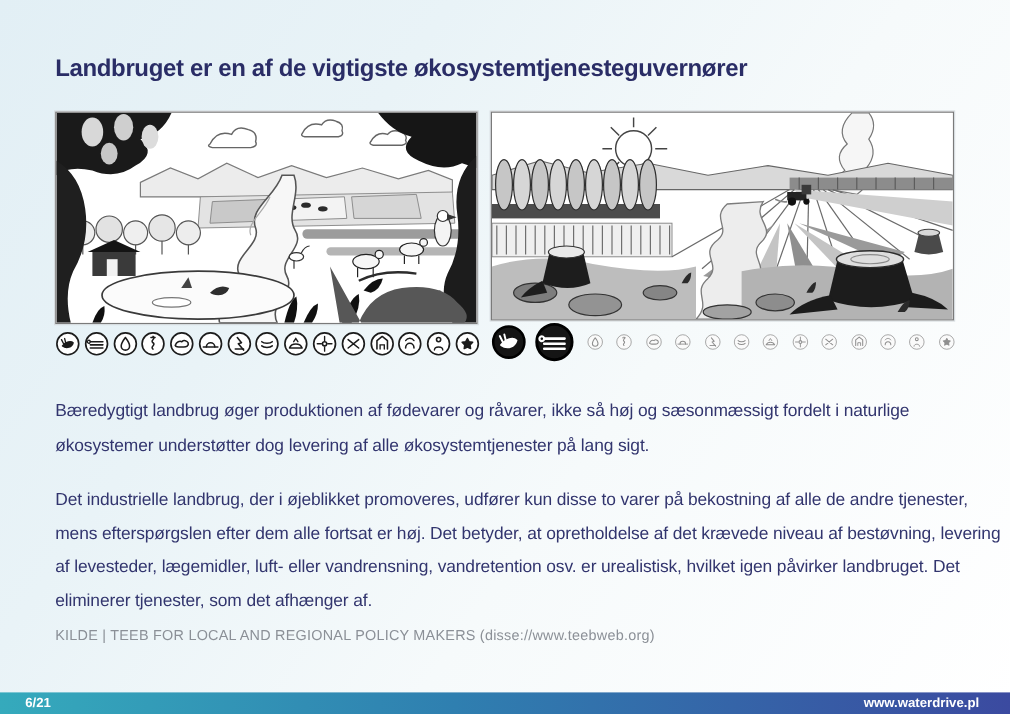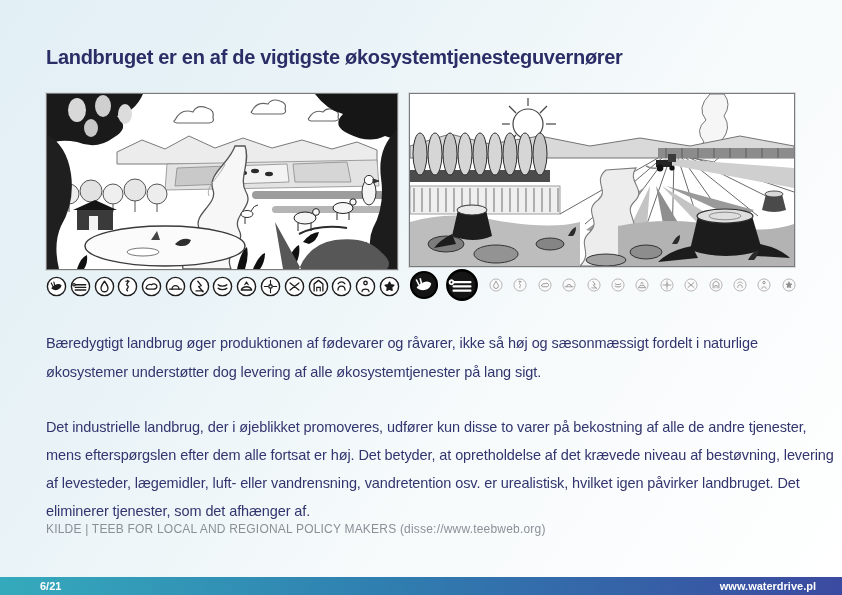--- a/index.html
+++ b/index.html
@@ -23,32 +23,32 @@
   .icon-row { position:absolute; display:flex; align-items:center; }
   .icon-row-left  { left:46px;  top:276px; width:354px; justify-content:space-between; }
   .icon-row-right { left:409px; top:268px; width:387px; }
   .icon-row-right .small-group { display:flex; flex:1; justify-content:space-between; align-items:center; margin-left:10px; }
   .eco-icon { display:inline-flex; }
   .para {
     position:absolute; left:46px; width:788px;
     font-size:14.5px; color:#32356e; letter-spacing:-0.1px;
   }
   .para-1 { top:313px; line-height:29px;margin-top:16px; }
-  .para-2 { top:413px; line-height:28px; }
+  .para-2 { top:403px; line-height:28px; }
   .source {
     position:absolute; left:46px; top:522px; width:740px;
     font-size:12px; color:#8b9097; letter-spacing:0.2px;
   }
   .footer {
     position:absolute; left:0; bottom:0; width:842px; height:18px;
     background:linear-gradient(90deg,#35aabc 0%,#2f7fb0 45%,#3b4aa0 100%);
     display:flex; justify-content:space-between; align-items:center;
     color:#ffffff; font-size:11px; font-weight:bold;
   }
-  .footer .page { padding-left:40px; }
+  .footer .page { padding-left:21px; }
   .footer .site { padding-right:26px; font-weight:bold;padding-left:48px; }
 </style>
 </head>
 <body>
 
 <div class="slide">
 
   <h1 class="title">Landbruget er en af de vigtigste økosystemtjenesteguvernører</h1>
 
   <figure class="illus illus-left">

